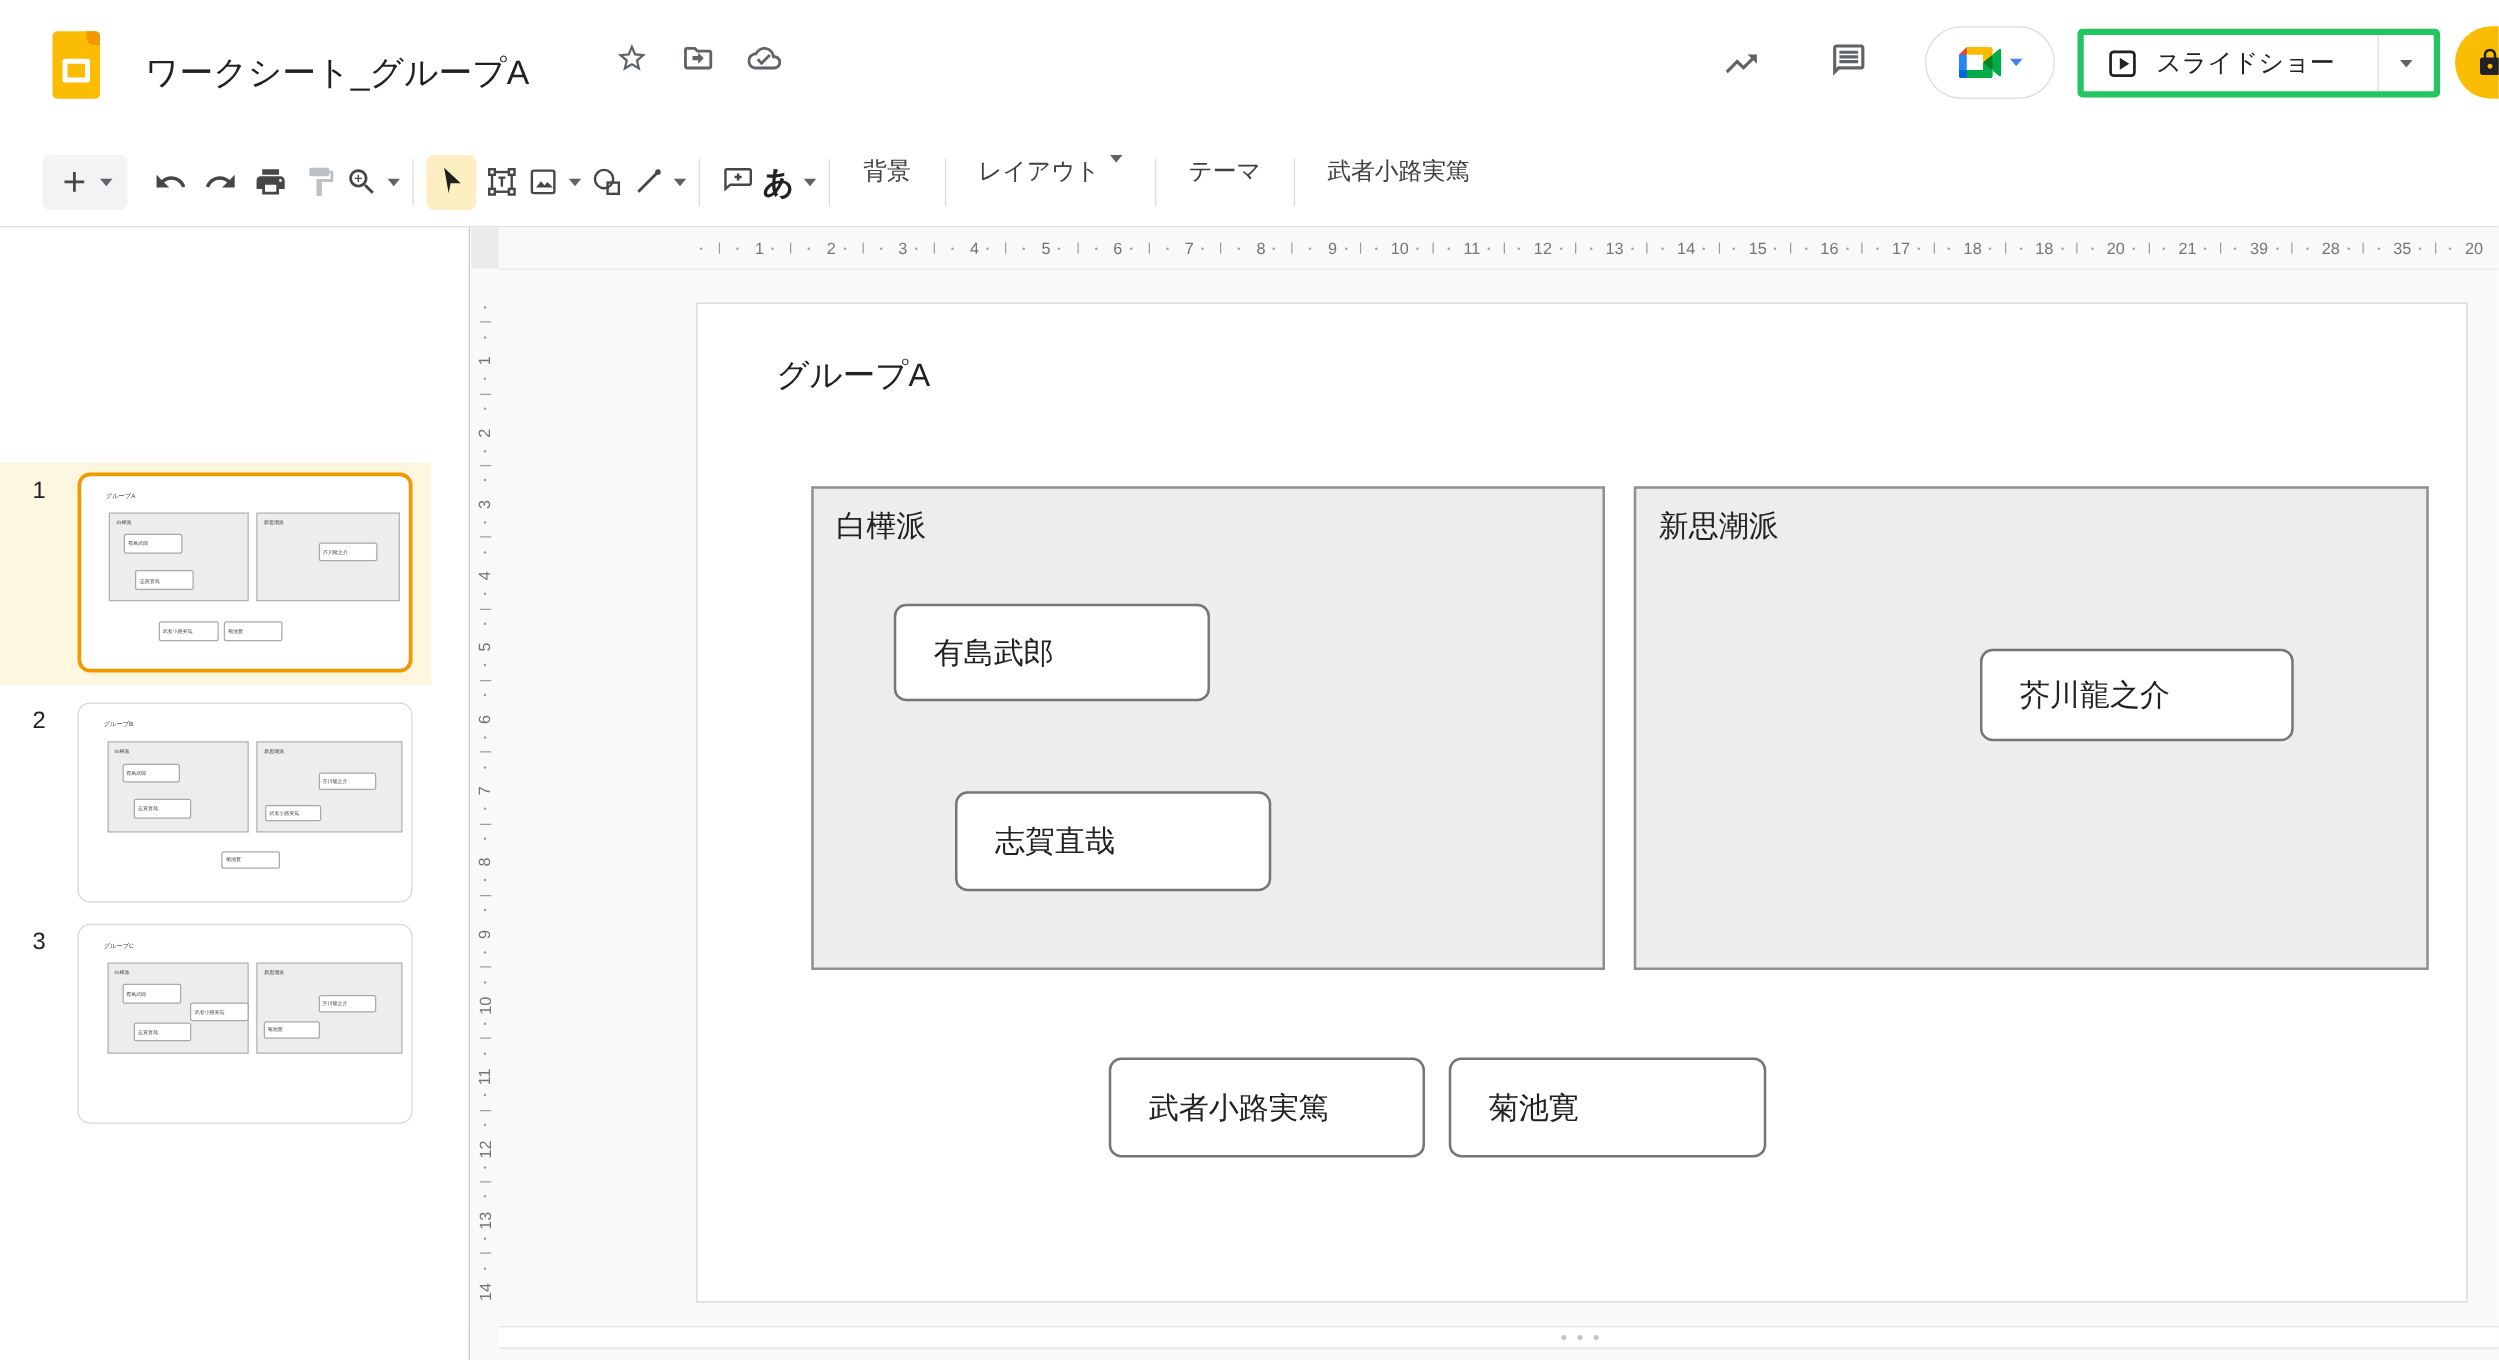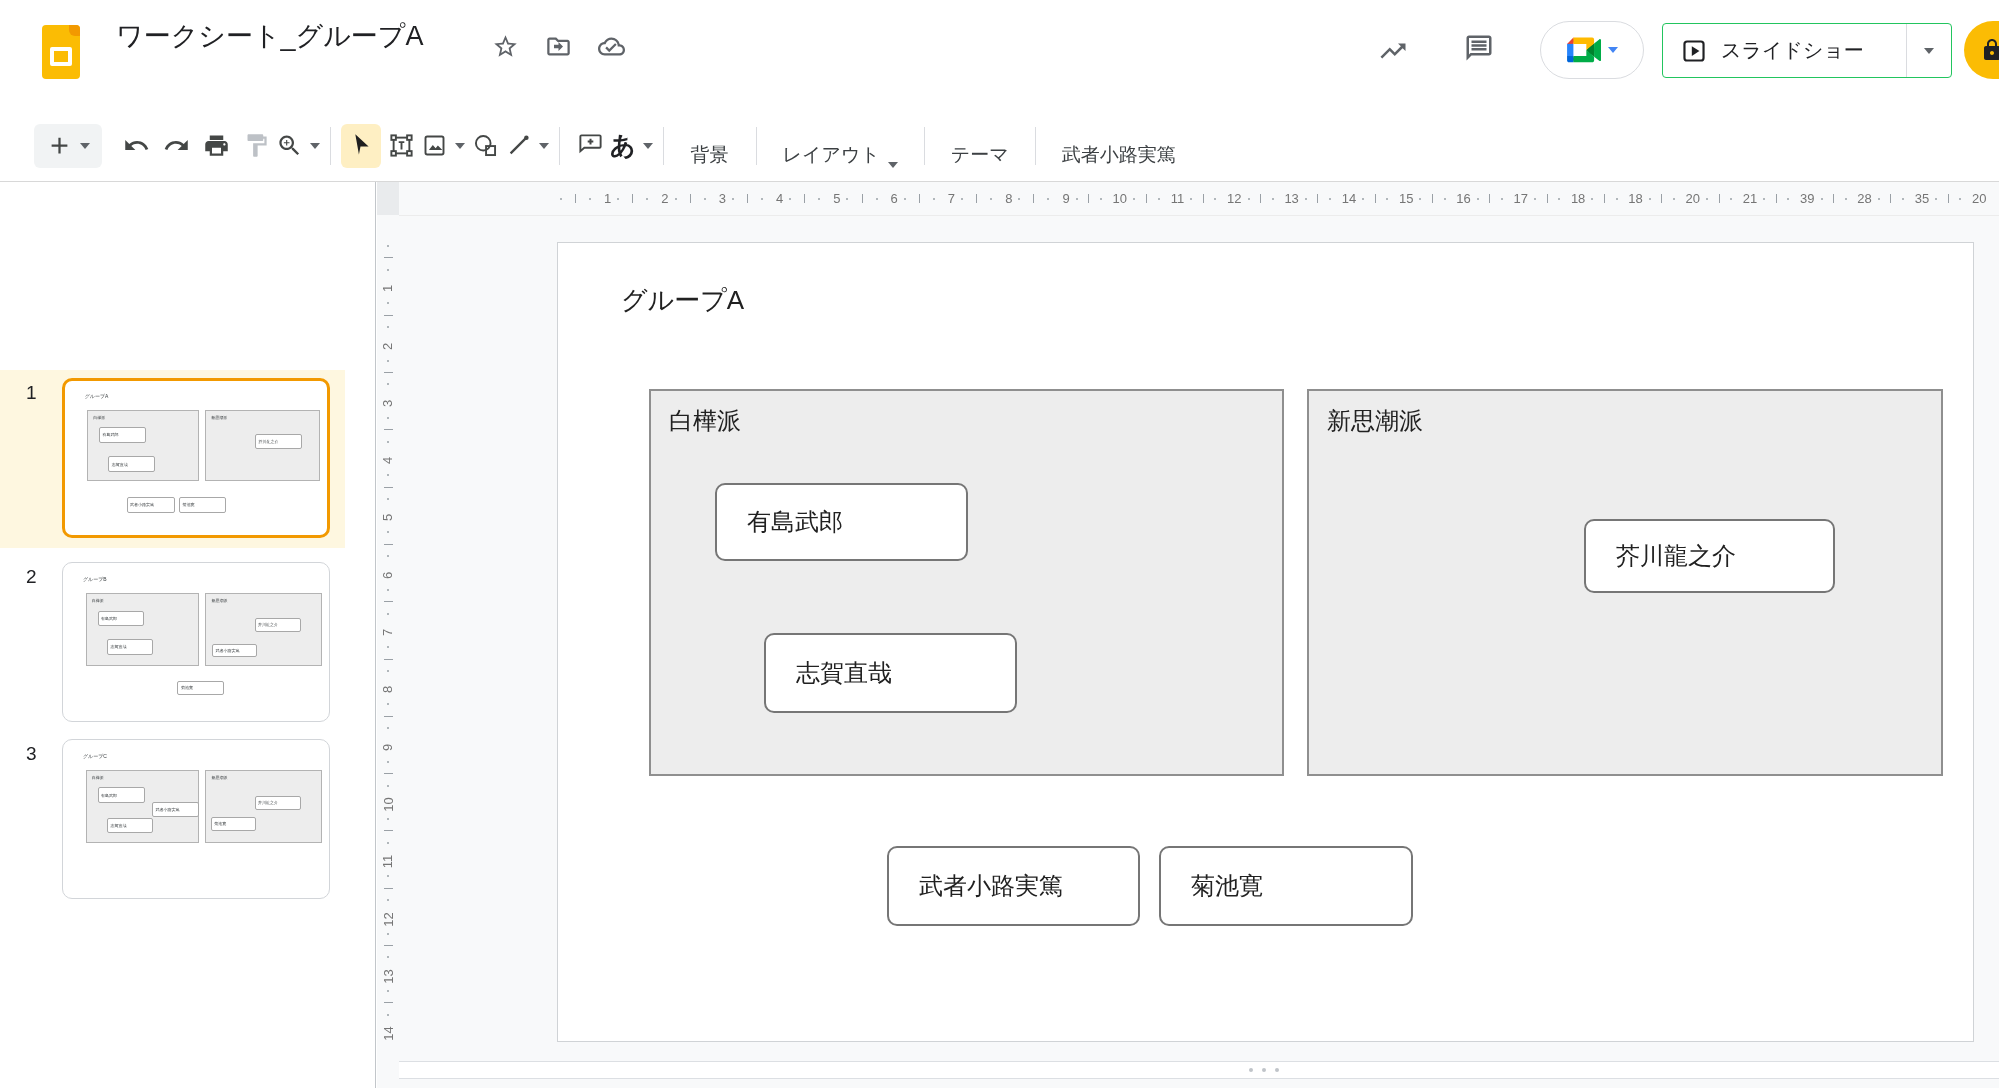--- a/index.html
+++ b/index.html
@@ -7,50 +7,50 @@
     width:1999px;height:1088px;position:relative;overflow:hidden;
     background:#fff;font-family:"Liberation Sans","DejaVu Sans",sans-serif;
     color:#202124;-webkit-font-smoothing:antialiased;
   }
   i,svg{display:block;}
   
   .header{position:absolute;left:0;top:0;right:0;height:110px;background:#fff;}
   .logo{position:absolute;left:42px;top:25px;width:38px;height:54px;background:#fbbc04;border-radius:4px;}
   .logo .fold{position:absolute;top:0;right:0;width:11px;height:11px;background:#f29900;border-radius:0 4px 0 6px;}
   .logo .sq{position:absolute;left:8px;top:22px;width:14px;height:11px;border:4.5px solid #fff;border-radius:2px;}
-  .doc-title{position:absolute;left:116px;top:18px;font-size:27px;color:#202124;white-space:nowrap;}
+  .doc-title{position:absolute;left:116px;top:40px;font-size:27px;color:#202124;white-space:nowrap;}
   .title-icons{position:absolute;left:492px;top:33px;display:flex;gap:26px;align-items:center;}
   .hicon{width:27px;height:27px;fill:#5f6368;}
   .menubar{position:absolute;left:104px;top:77px;display:flex;align-items:center;font-size:19px;color:#202124;}
   .menu-item{padding:3px 14px;border-radius:4px;cursor:default;white-space:nowrap;}
   .last-edit{margin-left:48px;font-size:18px;color:#5f6368;text-decoration:underline;white-space:nowrap;}
   .hdr-right-icon{position:absolute;top:0;width:30px;height:30px;fill:#5f6368;}
   .icon-trend{left:1378px;top:36px;}
   .icon-comment{left:1464px;top:33px;}
   .meet-pill{position:absolute;left:1540px;top:21px;width:104px;height:58px;border:1px solid #dadce0;border-radius:29px;display:flex;align-items:center;justify-content:center;gap:7px;background:#fff;box-sizing:border-box;}
   .meet-svg{width:34px;height:28px;}
   .caret{width:0;height:0;border-left:5px solid transparent;border-right:5px solid transparent;border-top:6px solid #5f6368;}
   .caret-blue{border-top-color:#4285f4;}
-  .slideshow-btn{position:absolute;left:1662px;top:23px;width:290px;height:55px;border:1px solid #22c55e;border-radius:4px;background:#fff;display:flex;align-items:center;box-sizing:border-box;}
+  .slideshow-btn{position:absolute;left:1662px;top:23px;width:290px;height:55px;border:5px solid #22c55e;border-radius:4px;background:#fff;display:flex;align-items:center;box-sizing:border-box;}
   .ss-main{display:flex;align-items:center;gap:14px;padding:0 18px;height:100%;flex:1;}
   .ss-icon{width:26px;height:26px;}
   .ss-label{font-size:20px;color:#202124;white-space:nowrap;}
   .ss-caret-area{width:44px;height:100%;border-left:1px solid #dadce0;display:flex;align-items:center;justify-content:center;}
   .share-btn{position:absolute;left:1964px;top:21px;width:70px;height:58px;background:#fbbc04;border-radius:29px;display:flex;align-items:center;padding-left:16px;box-sizing:border-box;}
   .lock-svg{width:24px;height:24px;fill:#202124;}
   
   .toolbar{position:absolute;left:0;top:110px;right:0;height:72px;background:#fff;border-bottom:1px solid #d8d8d8;display:flex;align-items:center;box-sizing:border-box;padding-left:34px;}
   .tb-btn{display:flex;align-items:center;justify-content:center;height:44px;min-width:40px;border-radius:6px;gap:7px;}
   .tb-ic{width:27px;height:27px;fill:#444746;}
   .tb-ic.stroke{fill:none;stroke:#444746;stroke-width:1.7;}
   .disabled .tb-ic{fill:#bdc1c6;}
   .tb-plus{background:#f1f3f4;padding:0 12px;margin-right:14px;}
   .tb-sep{width:1px;height:38px;background:#dadce0;margin:0 10px;}
   .tb-active{background:#feefc3;}
-  .tb-text{font-size:19px;color:#3c4043;padding:0 16px;white-space:nowrap;display:flex;align-items:flex-end;gap:8px;}
+  .tb-text{font-size:19px;color:#3c4043;padding:0 16px;white-space:nowrap;display:flex;align-items:flex-start;gap:8px;}
   .furigana{font-size:25px;color:#202124;font-weight:bold;}
   
   .filmstrip{position:absolute;left:0;top:182px;bottom:0;width:376px;background:#fff;border-right:1px solid #c2c6ca;box-sizing:border-box;}
   .slide-row{position:absolute;left:0;width:345px;height:178px;}
   .slide-row.selected{background:#fef7e0;}
   .row1{top:188px;}.row2{top:372px;}.row3{top:549px;}
   .slide-num{position:absolute;left:26px;top:12px;font-size:19px;color:#202124;}
   .thumb{position:absolute;left:62px;top:8px;width:268px;height:160px;background:#fff;border-radius:10px;box-sizing:border-box;overflow:hidden;}
   .thumb.sel{border:3px solid #f29900;}
   .thumb.unsel{border:1.5px solid #d2d5d9;}

